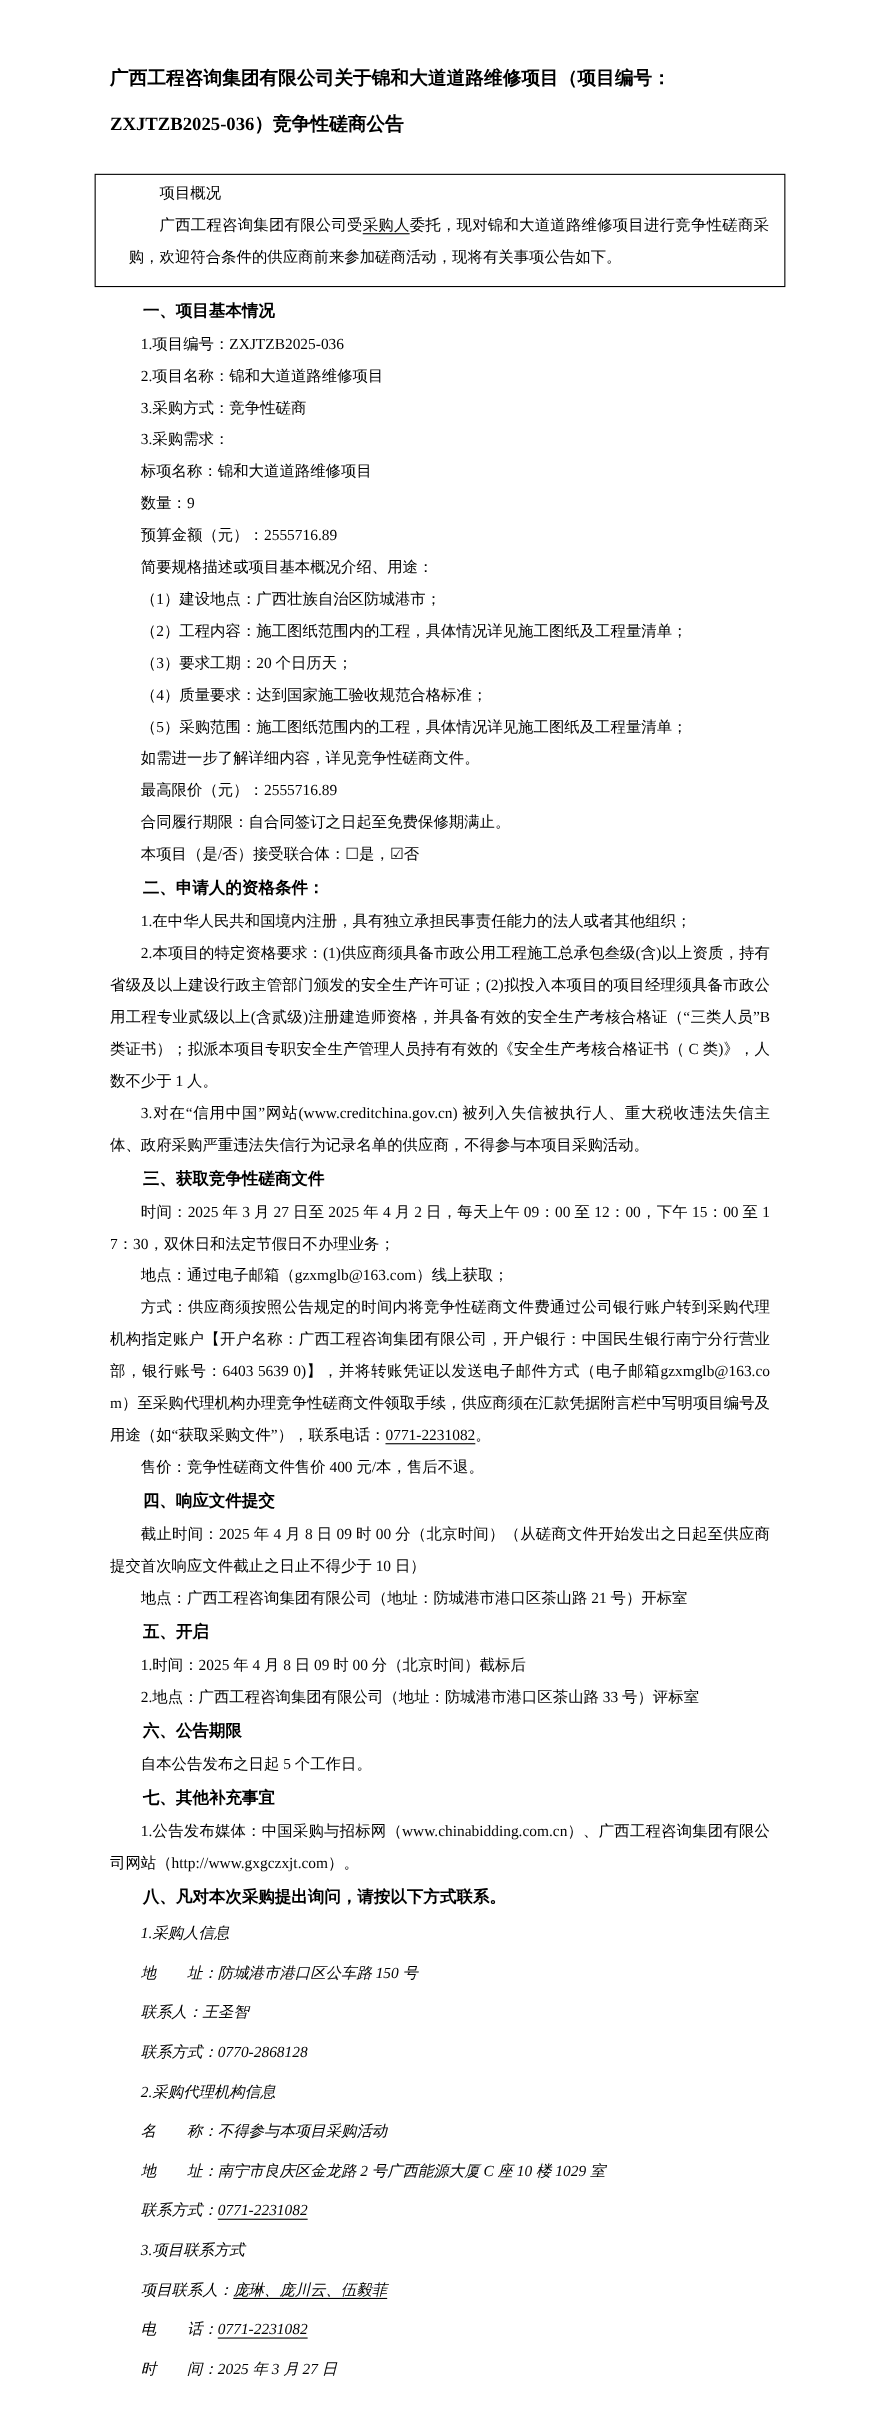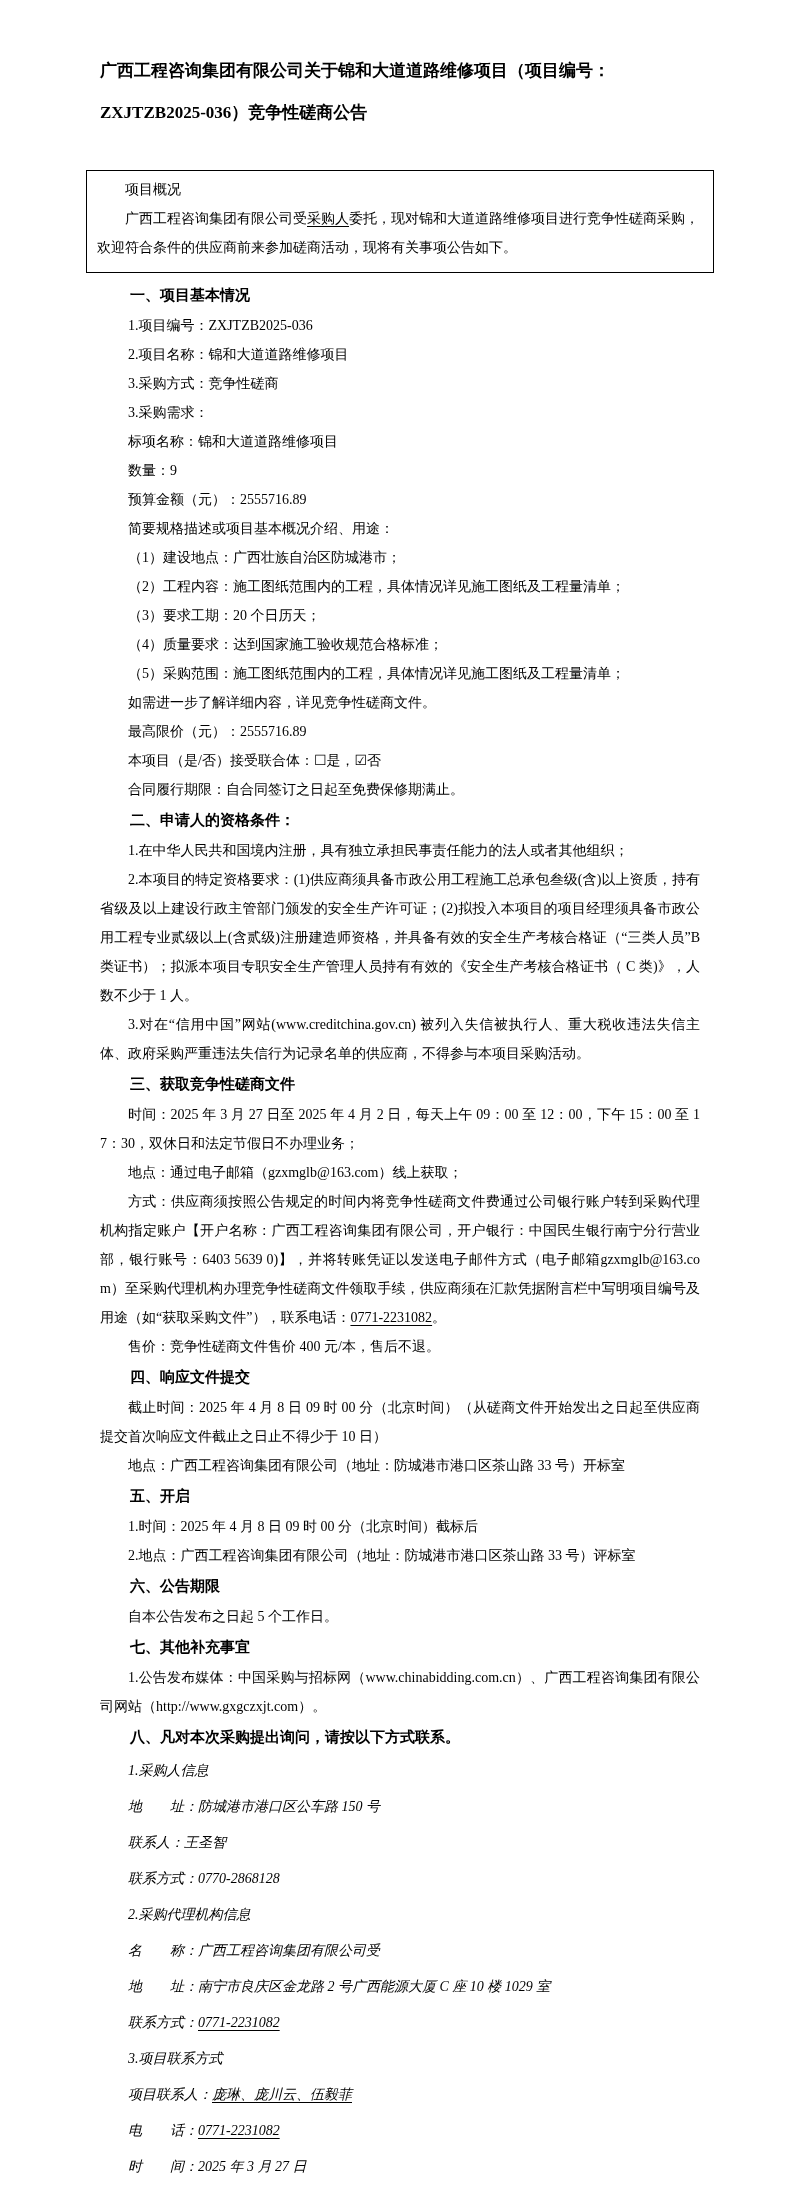--- a/index.html
+++ b/index.html
@@ -14,22 +14,23 @@
     font-family:"Liberation Serif","DejaVu Serif",serif;
   }
   .title {
     margin:0 0 10px 0;
     font-size:17px;
     font-weight:bold;
     line-height:42px;
   }
   .box {
     border:1px solid #000000;
-    margin:36px -14px 6px -14px;
-    padding:4px 14px 10px 10px;
+    margin:24px -14px 6px -14px;
+    padding:4px 14px 10px 30px;
+    font-family:Liberation Mono, monospace;
   }
   p.ln {
     margin:0;
     font-size:14px;
     line-height:29px;
     text-align:justify;
     text-indent:2em;
     word-break:break-all;
   }
   p.h {
@@ -64,55 +65,55 @@
   <p class="ln">数量：9</p>
   <p class="ln">预算金额（元）：2555716.89</p>
   <p class="ln">简要规格描述或项目基本概况介绍、用途：</p>
   <p class="ln">（1）建设地点：广西壮族自治区防城港市；</p>
   <p class="ln">（2）工程内容：施工图纸范围内的工程，具体情况详见施工图纸及工程量清单；</p>
   <p class="ln">（3）要求工期：20 个日历天；</p>
   <p class="ln">（4）质量要求：达到国家施工验收规范合格标准；</p>
   <p class="ln">（5）采购范围：施工图纸范围内的工程，具体情况详见施工图纸及工程量清单；</p>
   <p class="ln">如需进一步了解详细内容，详见竞争性磋商文件。</p>
   <p class="ln">最高限价（元）：2555716.89</p>
+  <p class="ln">合同履行期限：自合同签订之日起至免费保修期满止。</p>
   <p class="ln"><span>本项目（是/否）接受联合体：</span><span class="chk">☐</span><span>是，</span><span class="chk">☑</span><span>否</span></p>
-  <p class="ln">合同履行期限：自合同签订之日起至免费保修期满止。</p>
 
   <p class="h">二、申请人的资格条件：</p>
   <p class="ln">1.在中华人民共和国境内注册，具有独立承担民事责任能力的法人或者其他组织；</p>
   <p class="ln">2.本项目的特定资格要求：(1)供应商须具备市政公用工程施工总承包叁级(含)以上资质，持有省级及以上建设行政主管部门颁发的安全生产许可证；(2)拟投入本项目的项目经理须具备市政公用工程专业贰级以上(含贰级)注册建造师资格，并具备有效的安全生产考核合格证（“三类人员”B 类证书）；拟派本项目专职安全生产管理人员持有有效的《安全生产考核合格证书（ C 类)》，人数不少于 1 人。</p>
   <p class="ln">3.对在“信用中国”网站(www.creditchina.gov.cn) 被列入失信被执行人、重大税收违法失信主体、政府采购严重违法失信行为记录名单的供应商，不得参与本项目采购活动。</p>
 
   <p class="h">三、获取竞争性磋商文件</p>
   <p class="ln">时间：2025 年 3 月 27 日至 2025 年 4 月 2 日，每天上午 09：00 至 12：00，下午 15：00 至 17：30，双休日和法定节假日不办理业务；</p>
   <p class="ln">地点：通过电子邮箱（gzxmglb@163.com）线上获取；</p>
   <p class="ln"><span>方式：供应商须按照公告规定的时间内将竞争性磋商文件费通过公司银行账户转到采购代理机构指定账户【开户名称：广西工程咨询集团有限公司，开户银行：中国民生银行南宁分行营业部，银行账号：6403 5639 0)】，并将转账凭证以发送电子邮件方式（电子邮箱gzxmglb@163.com）至采购代理机构办理竞争性磋商文件领取手续，供应商须在汇款凭据附言栏中写明项目编号及用途（如“获取采购文件”），联系电话：</span><span class="u">0771-2231082</span><span>。</span></p>
   <p class="ln">售价：竞争性磋商文件售价 400 元/本，售后不退。</p>
 
   <p class="h">四、响应文件提交</p>
   <p class="ln">截止时间：2025 年 4 月 8 日 09 时 00 分（北京时间）（从磋商文件开始发出之日起至供应商提交首次响应文件截止之日止不得少于 10 日）</p>
-  <p class="ln">地点：广西工程咨询集团有限公司（地址：防城港市港口区茶山路 33 号）开标室</p>
+  <p class="ln">地点：广西工程咨询集团有限公司（地址：防城港市港口区茶山路 21 号）开标室</p>
 
   <p class="h">五、开启</p>
   <p class="ln">1.时间：2025 年 4 月 8 日 09 时 00 分（北京时间）截标后</p>
   <p class="ln">2.地点：广西工程咨询集团有限公司（地址：防城港市港口区茶山路 33 号）评标室</p>
 
   <p class="h">六、公告期限</p>
   <p class="ln">自本公告发布之日起 5 个工作日。</p>
 
   <p class="h">七、其他补充事宜</p>
   <p class="ln">1.公告发布媒体：中国采购与招标网（www.chinabidding.com.cn）、广西工程咨询集团有限公司网站（http://www.gxgczxjt.com）。</p>
 
   <p class="h">八、凡对本次采购提出询问，请按以下方式联系。</p>
   <p class="ln sp">1.采购人信息</p>
   <p class="ln sp">地　　址：防城港市港口区公车路 150 号</p>
   <p class="ln sp">联系人：王圣智</p>
   <p class="ln sp">联系方式：0770-2868128</p>
   <p class="ln sp">2.采购代理机构信息</p>
-  <p class="ln sp">名　　称：广西工程咨询集团有限公司受</p>
+  <p class="ln sp">名　　称：不得参与本项目采购活动</p>
   <p class="ln sp">地　　址：南宁市良庆区金龙路 2 号广西能源大厦 C 座 10 楼 1029 室</p>
   <p class="ln sp"><span>联系方式：</span><span class="u">0771-2231082</span></p>
   <p class="ln sp">3.项目联系方式</p>
   <p class="ln sp"><span>项目联系人：</span><span class="u">庞琳、庞川云、伍毅菲</span></p>
   <p class="ln sp"><span>电　　话：</span><span class="u">0771-2231082</span></p>
   <p class="ln sp">时　　间：2025 年 3 月 27 日</p>
 
 </div>
 
 </body></html>

